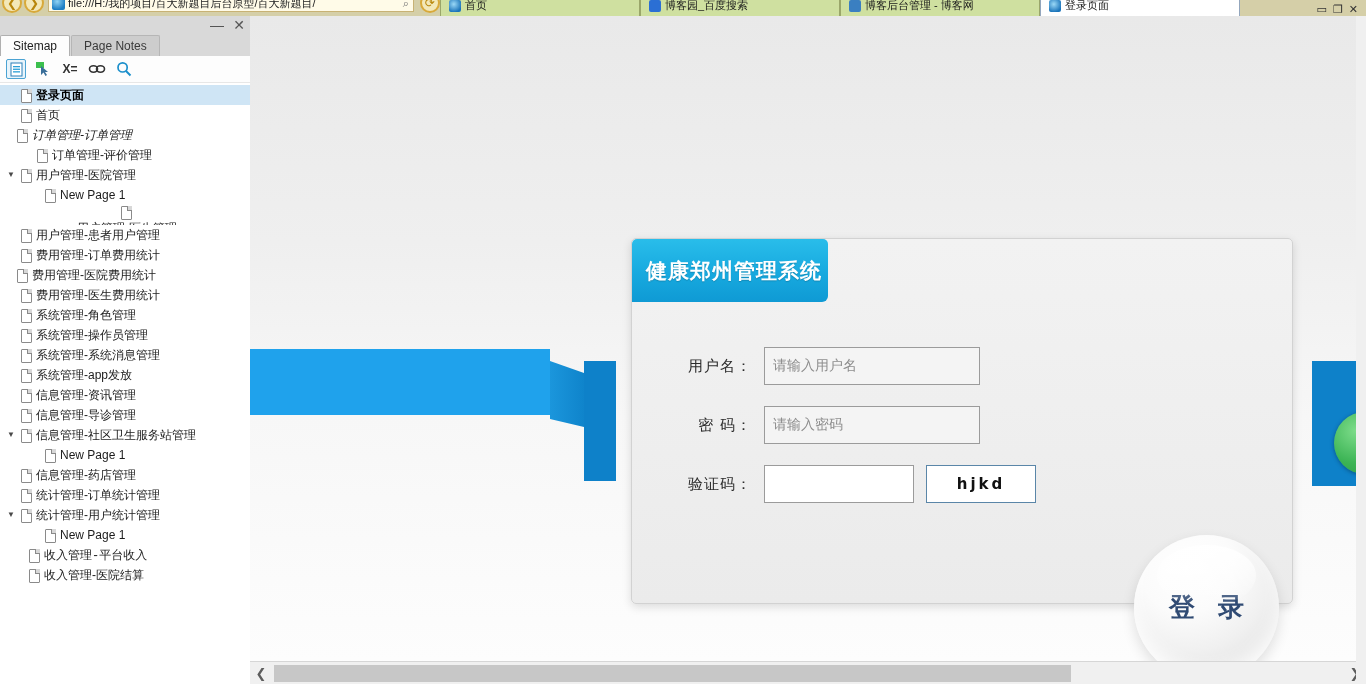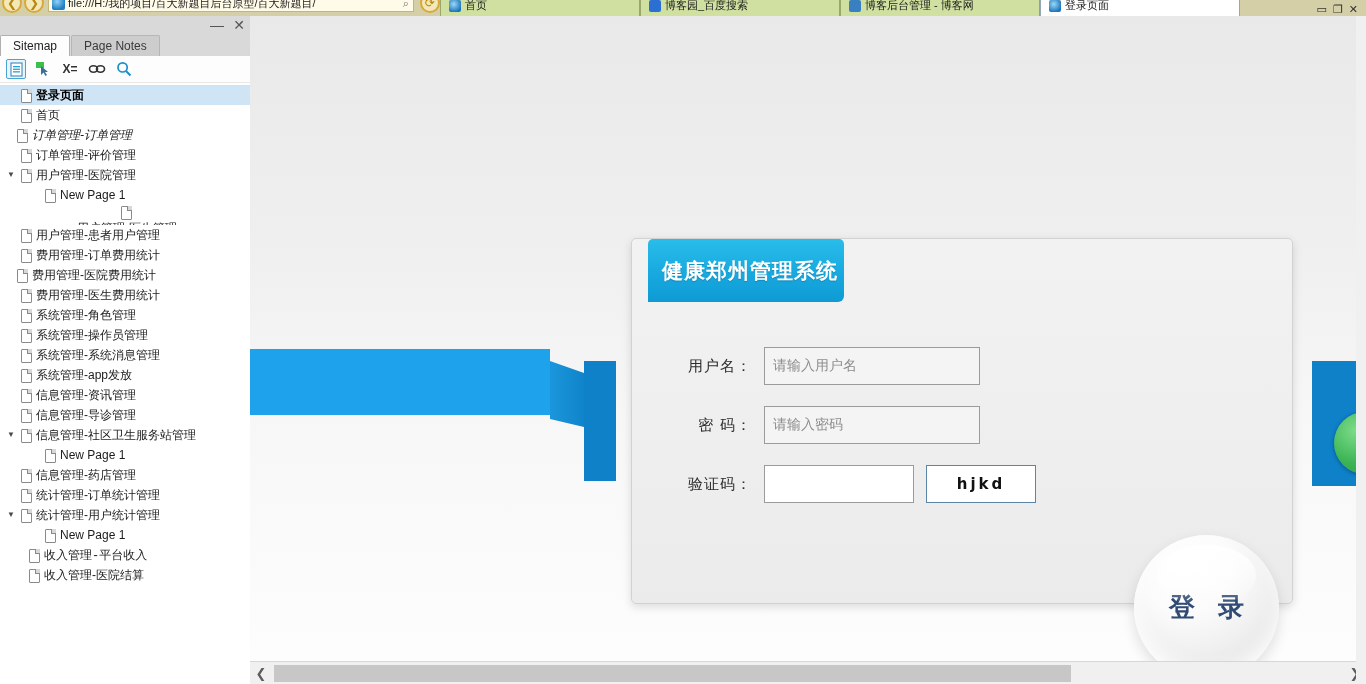--- a/index.html
+++ b/index.html
@@ -177,21 +177,21 @@
 
   
   #login-card {
     position: absolute; left: 381px; top: 222px; width: 662px; height: 366px;
     background: linear-gradient(180deg, #f2f2f2 0%, #efefef 45%, #ebebeb 100%);
     border: 1px solid #d2d2d2;
     border-radius: 5px;
     box-shadow: 0 3px 10px rgba(0,0,0,.13);
   }
   #card-title {
-    position: absolute; left: 16px; top: 0; width: 196px; height: 63px;
+    position: absolute; left: 0; top: 0; width: 196px; height: 63px;
     background: linear-gradient(180deg, #29bdea 0%, #17a9df 55%, #0f9ad4 100%);
     border-radius: 5px 5px 6px 0;
     display: flex; align-items: center; padding-left: 14px;
     color: #ffffff; font-size: 21px; font-weight: bold;
     letter-spacing: 1px;
     text-shadow: 0 1px 1px rgba(0,0,0,.18);
   }
 
   .form-row {
     position: absolute; left: 42px; display: flex; align-items: center;
@@ -385,21 +385,21 @@
       <div class="tnode" style="padding-left: 4px;">
         <span class="twist"></span>
         <span class="pgicon"></span>
         <span class="tlabel">首页</span>
       </div>
       <div class="tnode" style=" font-style: italic;">
         <span class="twist"></span>
         <span class="pgicon"></span>
         <span class="tlabel">订单管理-订单管理</span>
       </div>
-      <div class="tnode" style="padding-left: 4px;">
+      <div class="tnode" style="padding-left: 20px;">
         <span class="twist"></span>
         <span class="pgicon"></span>
         <span class="tlabel">订单管理-评价管理</span>
       </div>
       <div class="tnode" style="padding-left: 4px;">
         <span class="twist">▼</span>
         <span class="pgicon"></span>
         <span class="tlabel">用户管理-医院管理</span>
       </div>
       <div class="tnode" style="padding-left: 28px;">

